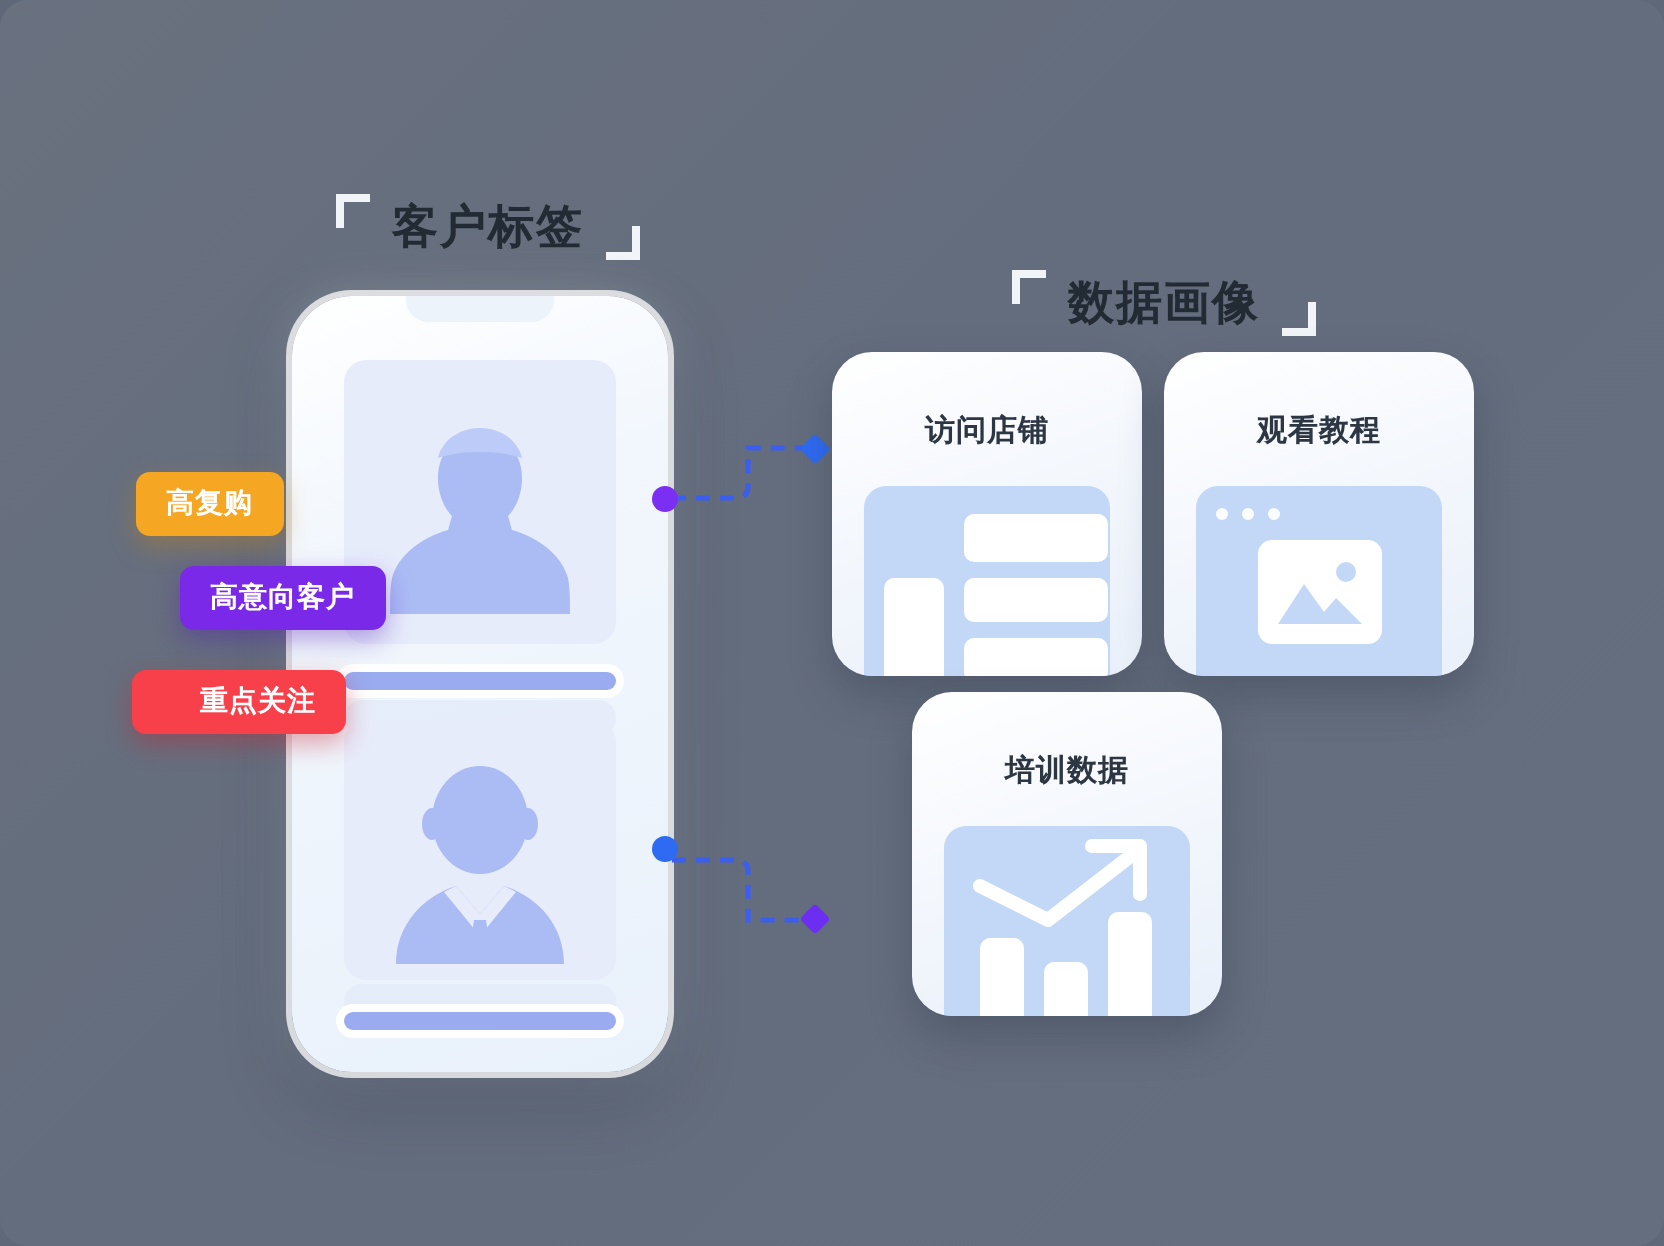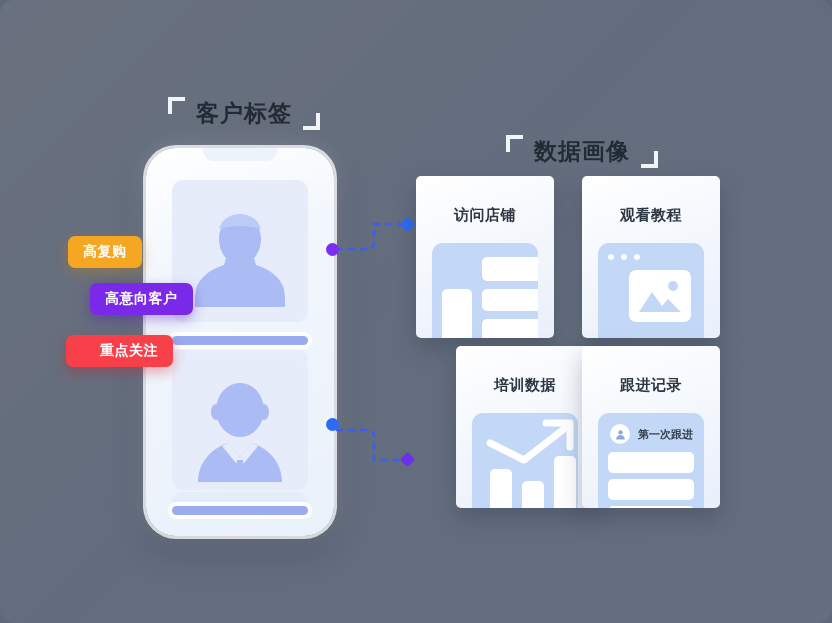--- a/index.html
+++ b/index.html
@@ -82,22 +82,22 @@
   
   .conn{ position:absolute; }
   .node{
     position:absolute; width:13px; height:13px; border-radius:50%;
   }
   .node.dia{ border-radius:2px; transform:rotate(45deg); width:11px; height:11px; }
 
   
   .card{
     position:absolute;
-    width:138px; height:162px;
-    border-radius:5px;
+    width:155px; height:162px;
+    border-radius:20px;
     background:linear-gradient(160deg,#ffffff 0%,#f5f8fd 42%,#e9f0fa 100%);
     box-shadow:0 10px 22px rgba(28,38,58,.26);
     overflow:hidden;
   }
   .card-title{
     position:absolute; top:30px; left:0; right:0;
     text-align:center;
     font-size:15px; font-weight:bold;
     color:#2d3643; letter-spacing:.5px;
   }
@@ -234,31 +234,14 @@
       <svg width="123" height="105" viewBox="0 0 123 105" style="position:absolute; left:0; top:0;">
         <path d="M18 30 L52 47 L92 16" stroke="#ffffff" stroke-width="7" fill="none" stroke-linecap="round" stroke-linejoin="round"></path>
         <path d="M74 10 H98 V34" stroke="#ffffff" stroke-width="7" fill="none" stroke-linecap="round" stroke-linejoin="round"></path>
         <rect x="18" y="56" width="22" height="49" rx="5" fill="#ffffff"></rect>
         <rect x="50" y="68" width="22" height="37" rx="5" fill="#ffffff"></rect>
         <rect x="82" y="43" width="22" height="62" rx="5" fill="#ffffff"></rect>
       </svg>
     </div>
   </div>
 
-  <div class="card" id="card-follow">
-    <div class="card-title">跟进记录</div>
-    <div class="card-art">
-      <div class="fl-head">
-        <span class="fl-ava">
-          <svg width="13" height="13" viewBox="0 0 24 24">
-            <circle cx="12" cy="8" r="4" fill="#8aa9dd"></circle>
-            <path d="M4 21c0-5 4-8 8-8s8 3 8 8z" fill="#8aa9dd"></path>
-          </svg>
-        </span>
-        <span class="fl-txt">第一次跟进</span>
-      </div>
-      <div class="fl-row" style="top:39px;"></div>
-      <div class="fl-row" style="top:66px;"></div>
-      <div class="fl-row" style="top:93px;"></div>
-    </div>
-  </div>
 
 </div>
 
 </body></html>

